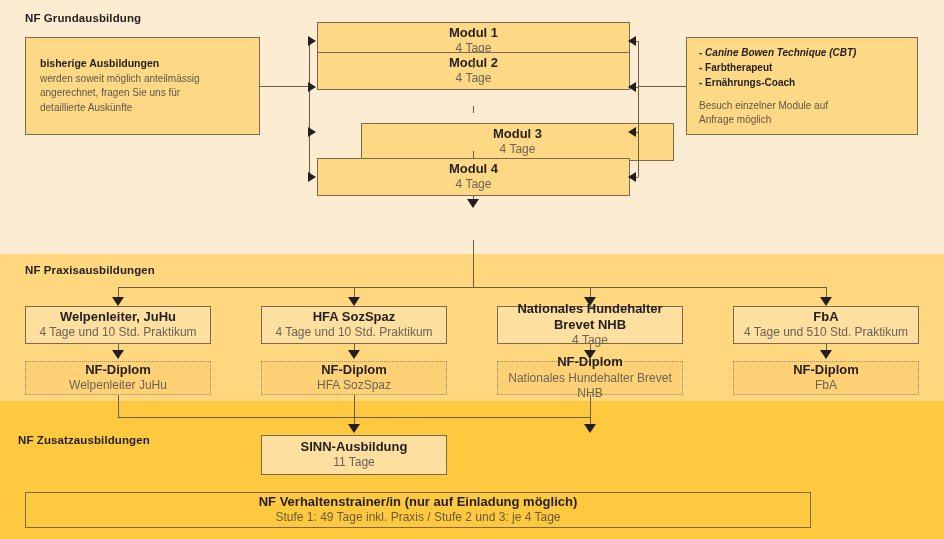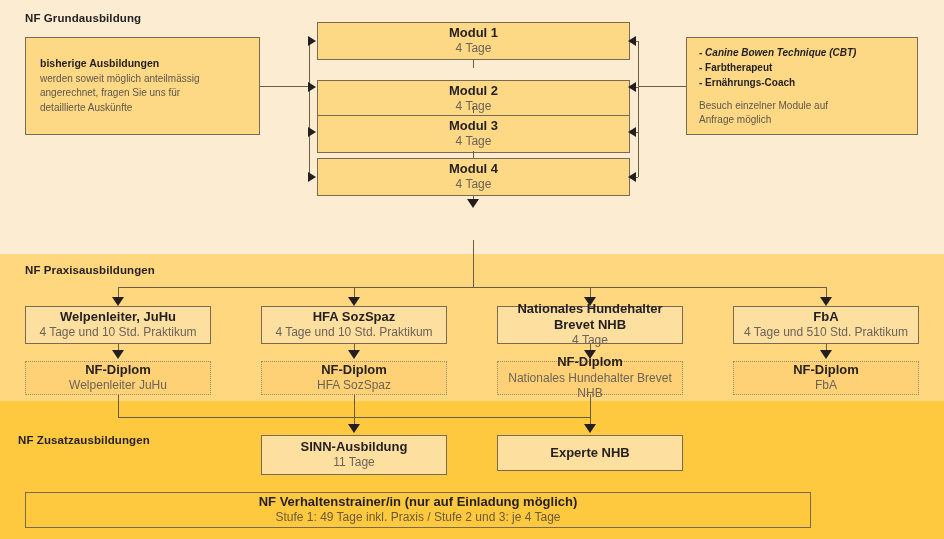--- a/index.html
+++ b/index.html
@@ -59,21 +59,21 @@
     left:686px;top:37px;width:232px;height:98px;
     align-items:flex-start;justify-content:center;
     text-align:left;padding:0 0 0 12px;
   }
   #box-extra .li{font-size:10px;font-weight:bold;line-height:1.5;color:#231f20;white-space:nowrap;}
   #box-extra .li.it{font-style:italic;}
   #box-extra .note{font-size:10px;color:#5f564c;line-height:1.4;margin-top:9px;}
 
   
   .mod{left:317px;width:313px;height:38px;}
-  #mod0{top:22px;} #mod1{top:80px;} #mod2{top:115px;} #mod3{top:158px;}
+  #mod0{top:22px;} #mod1{top:52px;} #mod2{top:123px;margin-left:44px;} #mod3{top:158px;}
 
   
   #box-cert{left:317px;top:208px;width:313px;height:32px;}
 
   
   .prx{top:306px;height:38px;}
   #prx0{left:25px;width:186px;}
   #prx1{left:261px;width:186px;}
   #prx2{left:497px;width:186px;}
   #prx3{left:733px;width:186px;}
@@ -235,22 +235,19 @@
   <div class="arr arr-d" style="left:348px;top:424px;"></div>
 
   <div class="ln lnv" style="left:590px;top:395px;height:31px;"></div>
   <div class="ln lnv" style="left:826px;top:395px;height:0px;"></div>
   <div class="arr arr-d" style="left:584px;top:424px;"></div>
 
   <div class="box box-light" id="zus0">
     <div class="t1">SINN-Ausbildung</div>
     <div class="t2">11 Tage</div>
   </div>
-  <div class="box box-light" id="zus1">
-    <div class="t1">Experte NHB</div>
-  </div>
 
   <div class="box box-plain" id="box-trainer">
     <div class="t1">NF Verhaltenstrainer/in (nur auf Einladung möglich)</div>
     <div class="t2" style="color:#6a5a3a">Stufe 1: 49 Tage inkl. Praxis / Stufe 2 und 3: je 4 Tage</div>
   </div>
 
 </div>
 
 </body></html>

